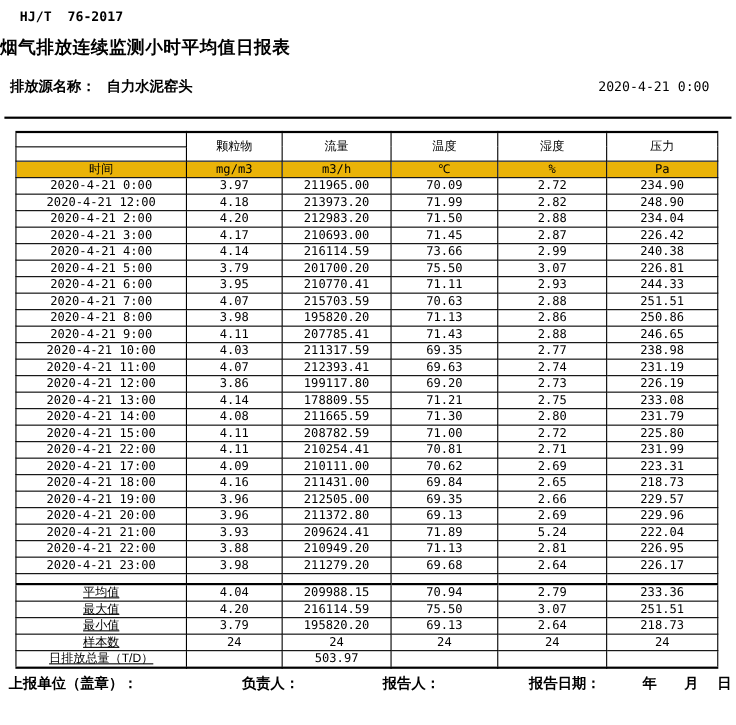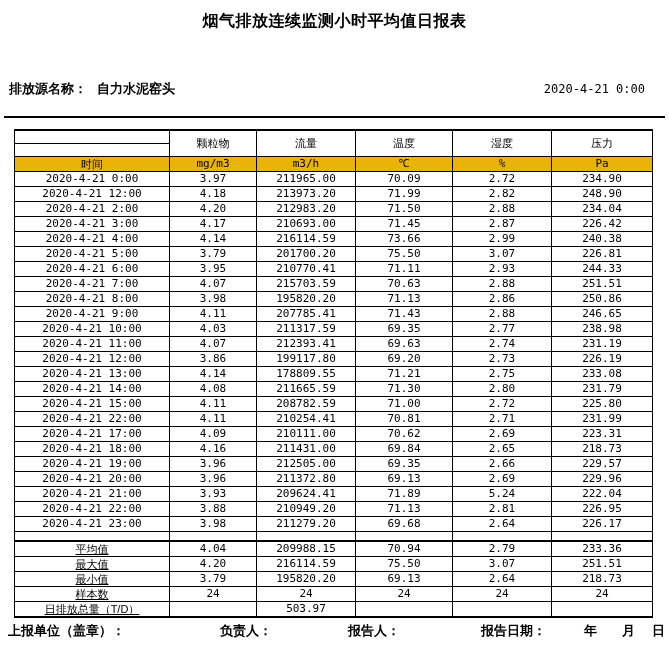--- a/index.html
+++ b/index.html
@@ -13,31 +13,31 @@
   .page { position: relative; width: 669px; height: 659px; }
 
   .std {
     padding: 8px 0 0 18px;
     font-size: 12px; font-weight: bold;
     white-space: pre;
     font-family: "DejaVu Sans Mono", monospace;
   }
   .title {
     margin-top: 11px;
-    text-align: center;
+    text-align: left;
     font-size: 16px; font-weight: bold;
     letter-spacing: 0.5px;
   }
   .src-row {
     margin-top: 16px;
     display: flex; align-items: baseline;
     padding: 0 24px 0 9px;
     font-size: 13px; font-weight: bold;
   }
-  .src-row .src-name { margin-left: 10px; margin-top: 32px; }
+  .src-row .src-name { margin-left: 10px; }
   .src-row .date {
     margin-left: auto;
     font-weight: normal; font-size: 12px;
     font-family: "DejaVu Sans Mono", monospace;
   }
   .hr { height: 2px; background: #000; margin: 18px 4px 0 4px; }
 
   table.rpt {
     margin: 11px 0 0 14px;
     width: 638px;
@@ -79,20 +79,21 @@
   .pos-date  { left: 481px; }
   .pos-year  { left: 584px; }
   .pos-month { left: 622px; }
   .pos-day   { left: 652px; }
 </style>
 </head>
 <body>
 
 <div class="page">
 
+  <div class="std">HJ/T  76-2017</div>
 
   <div class="title">烟气排放连续监测小时平均值日报表</div>
 
   <div class="src-row">
     <span>排放源名称：</span>
     <span class="src-name">自力水泥窑头</span>
     <span class="date">2020-4-21 0:00</span>
   </div>
 
   <div class="hr"></div>

